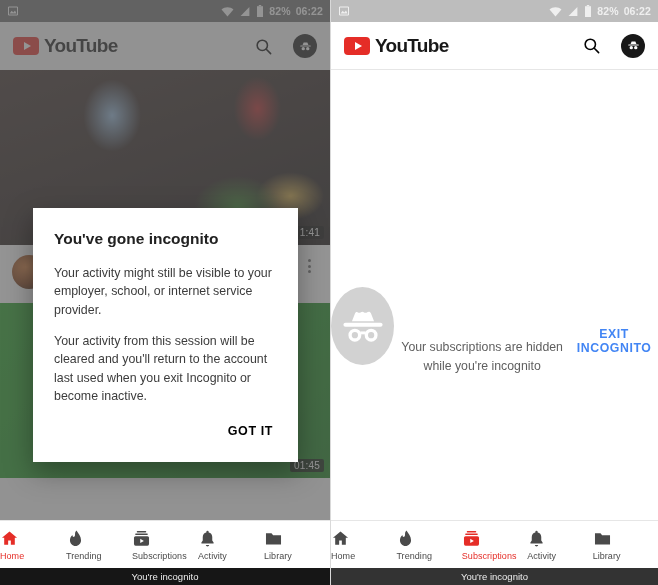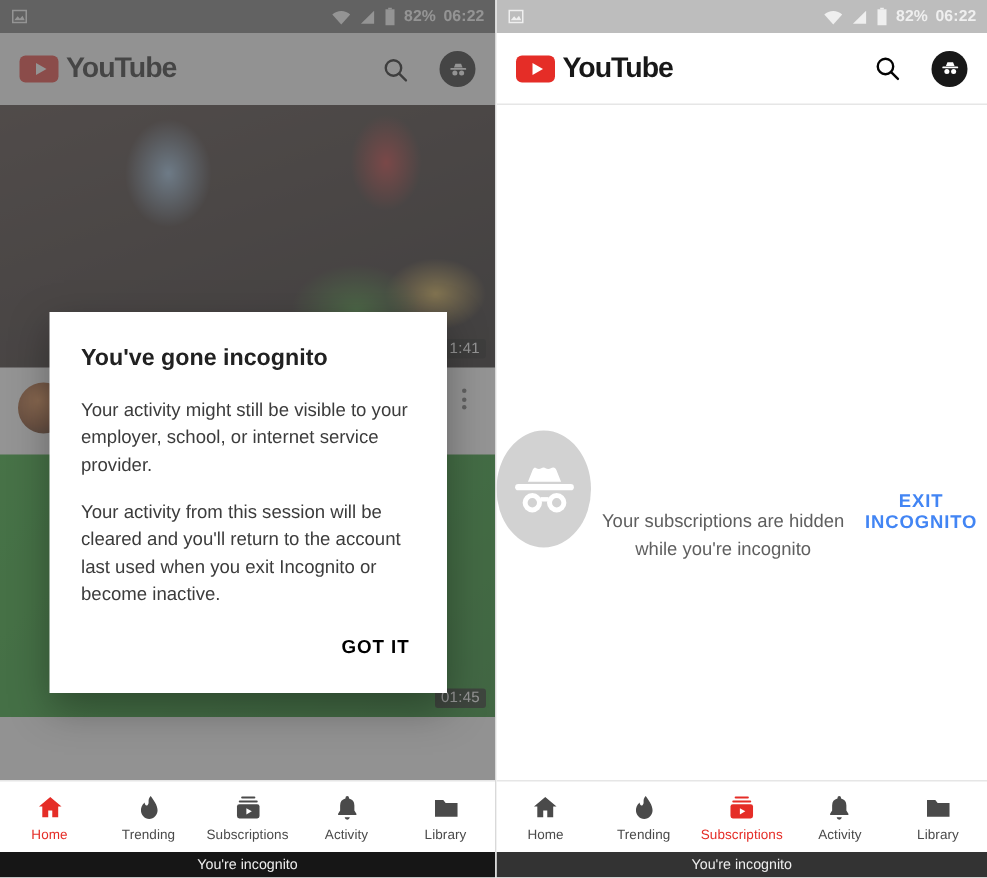--- a/index.html
+++ b/index.html
@@ -92,21 +92,21 @@
   .empty-msg { margin-top:62px; width:218px; text-align:center; font-size:12.3px;
     color:#5f5f5f; line-height:1.55; }
   .empty-link { margin-top:29px; font-size:12.3px; font-weight:bold; color:#4285f4;
     letter-spacing:.6px; background:none; border:none; cursor:pointer;
     font-family:"Liberation Sans", sans-serif; }
 
   
   .botwrap { position:absolute; left:0; right:0; bottom:0; }
   .botnav { height:48px; background:#fff; border-top:1px solid #e6e6e6;
     display:flex; align-items:center; }
-  .navitem { flex:1; display:flex; flex-direction:column; align-items:center;
+  .navitem { flex:1; display:flex; flex-direction:column; align-items:flex-start;
     justify-content:center; gap:3px; color:#4a4a4a; }
   .navitem.active { color:#e52d27; }
   .navitem svg { display:block; }
   .navlabel { font-size:9px; letter-spacing:.05px; }
   .incog-bar { height:17px; display:flex; align-items:center; justify-content:center;
     font-size:9.5px; color:#ededed; }
   .incog-bar.dark  { background:#161616; }
   .incog-bar.light { background:#333333; }
 </style>
 </head>

